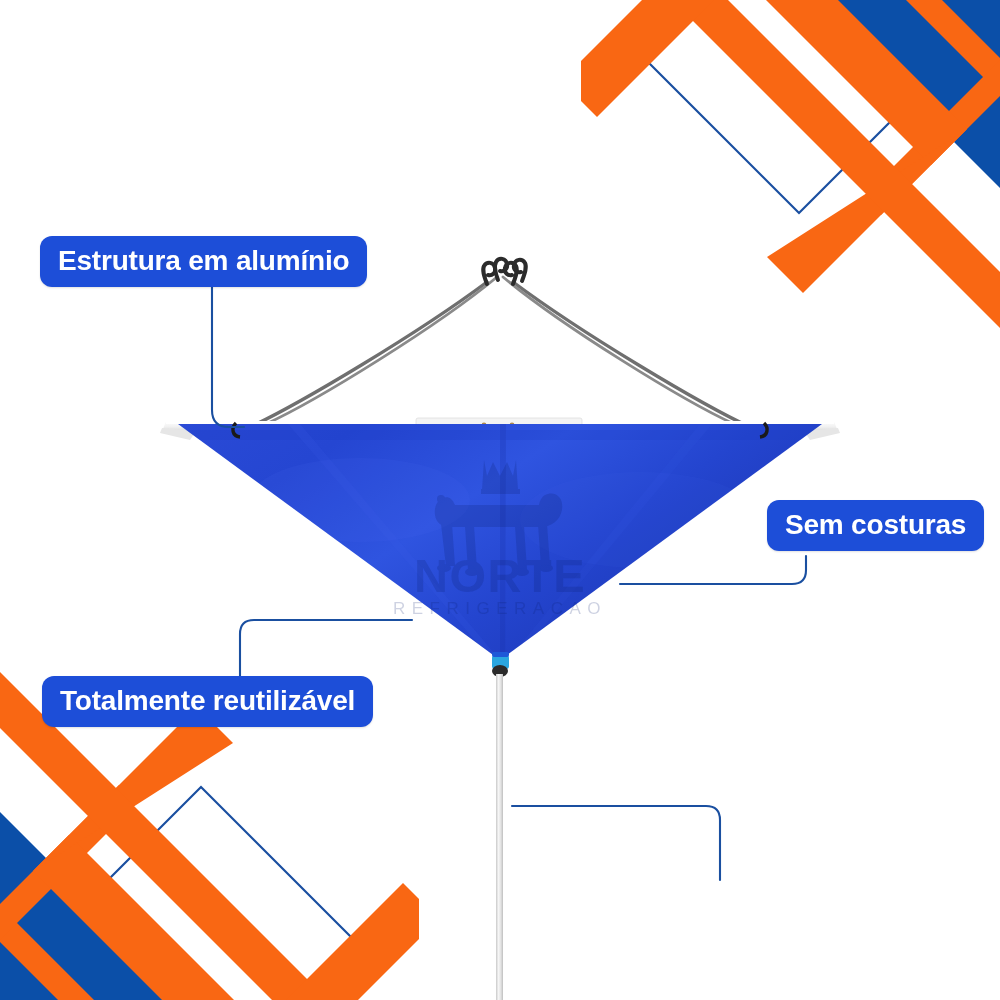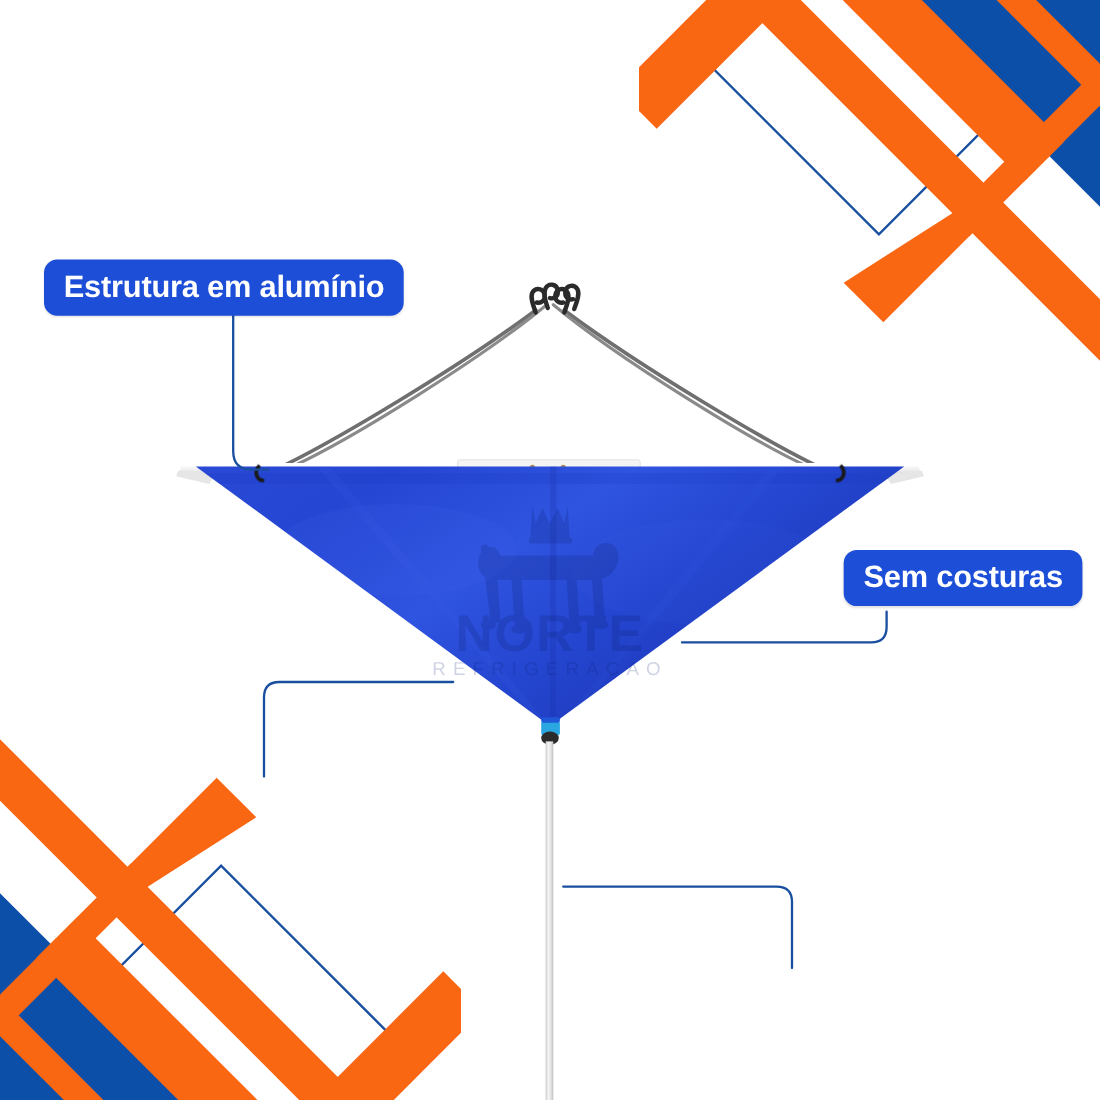--- a/index.html
+++ b/index.html
@@ -221,15 +221,18 @@
   </svg>
 
   <div class="callout" id="label-aluminio">
     <span>Estrutura em alumínio</span>
   </div>
 
   <div class="callout" id="label-costuras">
     <span>Sem costuras</span>
   </div>
 
+  <div class="callout" id="label-reutilizavel">
+    <span>Totalmente reutilizável</span>
+  </div>
 
 
 </div>
 
 </body></html>

